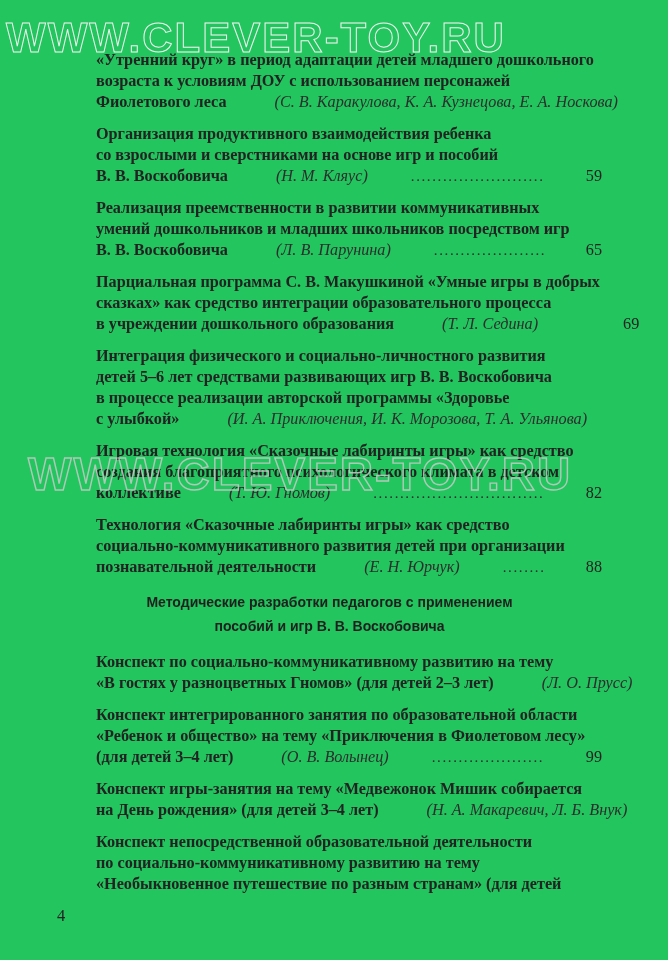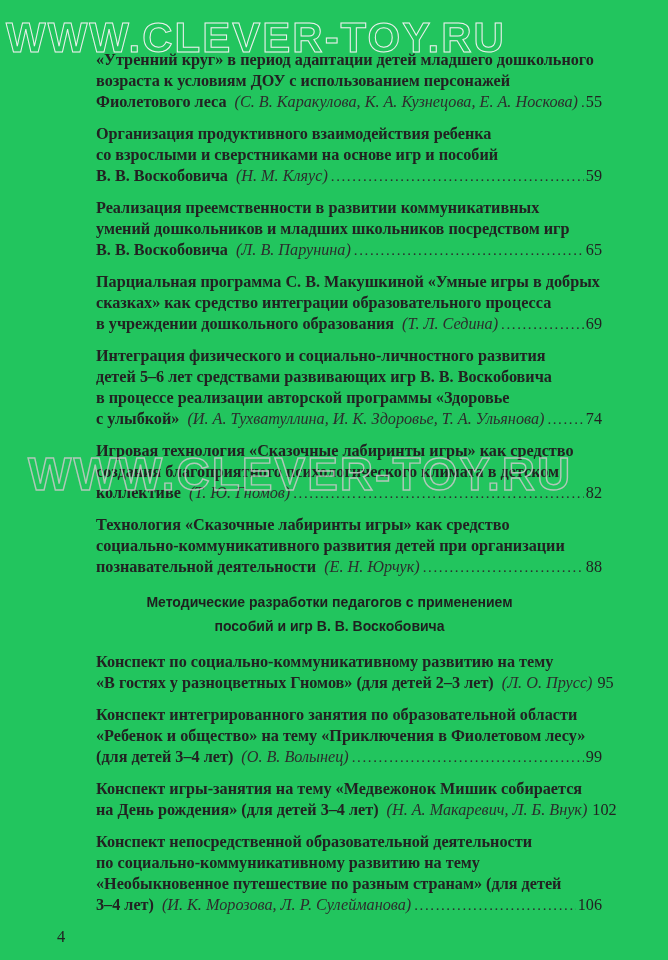--- a/index.html
+++ b/index.html
@@ -44,21 +44,21 @@
     z-index: 1;
   }
   .entry { margin-bottom: 11px; }
   .tl, .ll {
     font-weight: 700;
     font-size: 16.2px;
     line-height: 21px;
     white-space: nowrap;
     margin-left: 39px;
   }
-  .ll { display: flex; align-items: center; }
+  .ll { display: flex; align-items: center; gap: 40px; }
   .tl-part { flex: none; }
   .authors {
     flex: none;
     font-weight: 400;
     font-style: italic;
     margin-left: 8px;
     color: #2d2d2d;
   }
   .leader {
     flex: 1 1 0;
@@ -150,21 +150,21 @@
         <span class="pagenum">69</span>
       </div>
     </section>
 
     <section class="entry">
       <div class="tl">Интеграция физического и социально-личностного развития</div>
       <div class="tl">детей 5–6 лет средствами развивающих игр В. В. Воскобовича</div>
       <div class="tl">в процессе реализации авторской программы «Здоровье</div>
       <div class="ll">
         <span class="tl-part">с улыбкой»</span>
-        <span class="authors">(И. А. Тухватуллина, И. К. Здоровье, Т. А. Ульянова)</span>
+        <span class="authors">(И. А. Приключения, И. К. Морозова, Т. А. Ульянова)</span>
         <span class="leader"></span>
         <span class="pagenum">74</span>
       </div>
     </section>
 
     <section class="entry">
       <div class="tl">Игровая технология «Сказочные лабиринты игры» как средство</div>
       <div class="tl">создания благоприятного психологического климата в детском</div>
       <div class="ll">
         <span class="tl-part">коллективе</span>
@@ -218,24 +218,18 @@
         <span class="authors">(Н. А. Макаревич, Л. Б. Внук)</span>
         <span class="leader"></span>
         <span class="pagenum">102</span>
       </div>
     </section>
 
     <section class="entry">
       <div class="tl">Конспект непосредственной образовательной деятельности</div>
       <div class="tl">по социально-коммуникативному развитию на тему</div>
       <div class="tl">«Необыкновенное путешествие по разным странам» (для детей</div>
-      <div class="ll">
-        <span class="tl-part">3–4 лет)</span>
-        <span class="authors">(И. К. Морозова, Л. Р. Сулейманова)</span>
-        <span class="leader"></span>
-        <span class="pagenum">106</span>
-      </div>
     </section>
 
     <div class="folio">4</div>
 
   </main>
 </div>
 
 </body></html>

